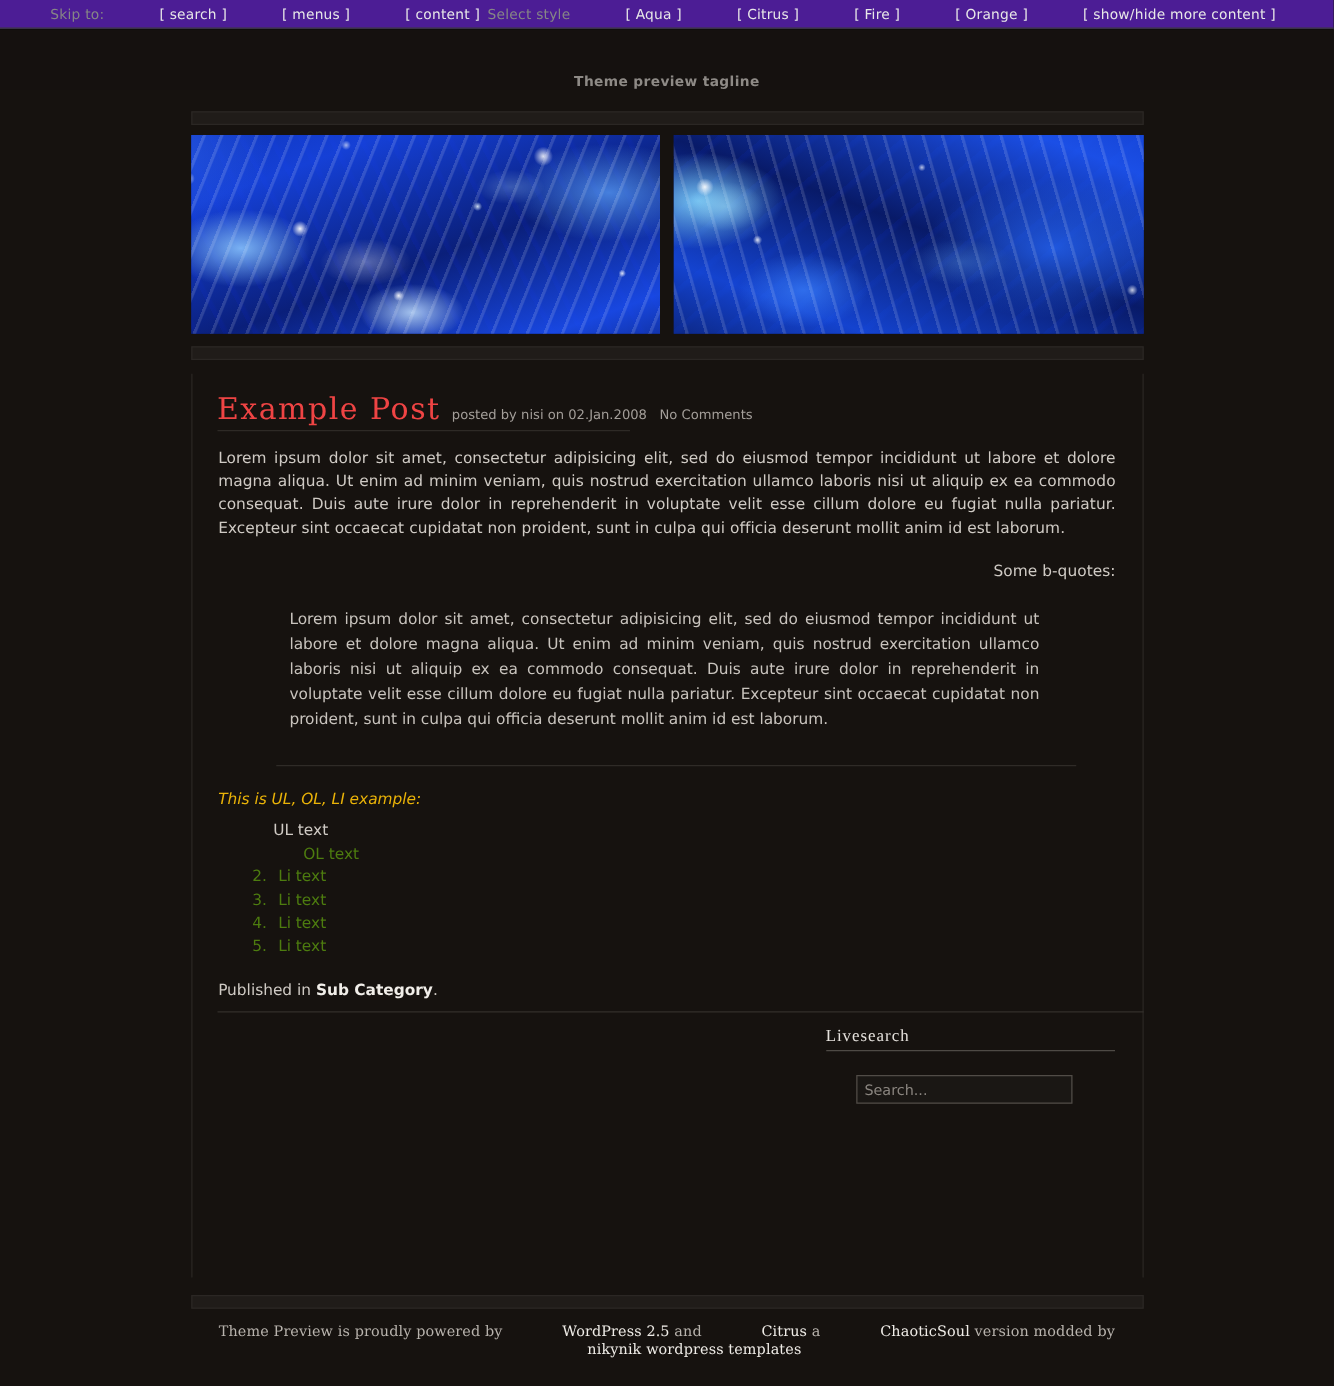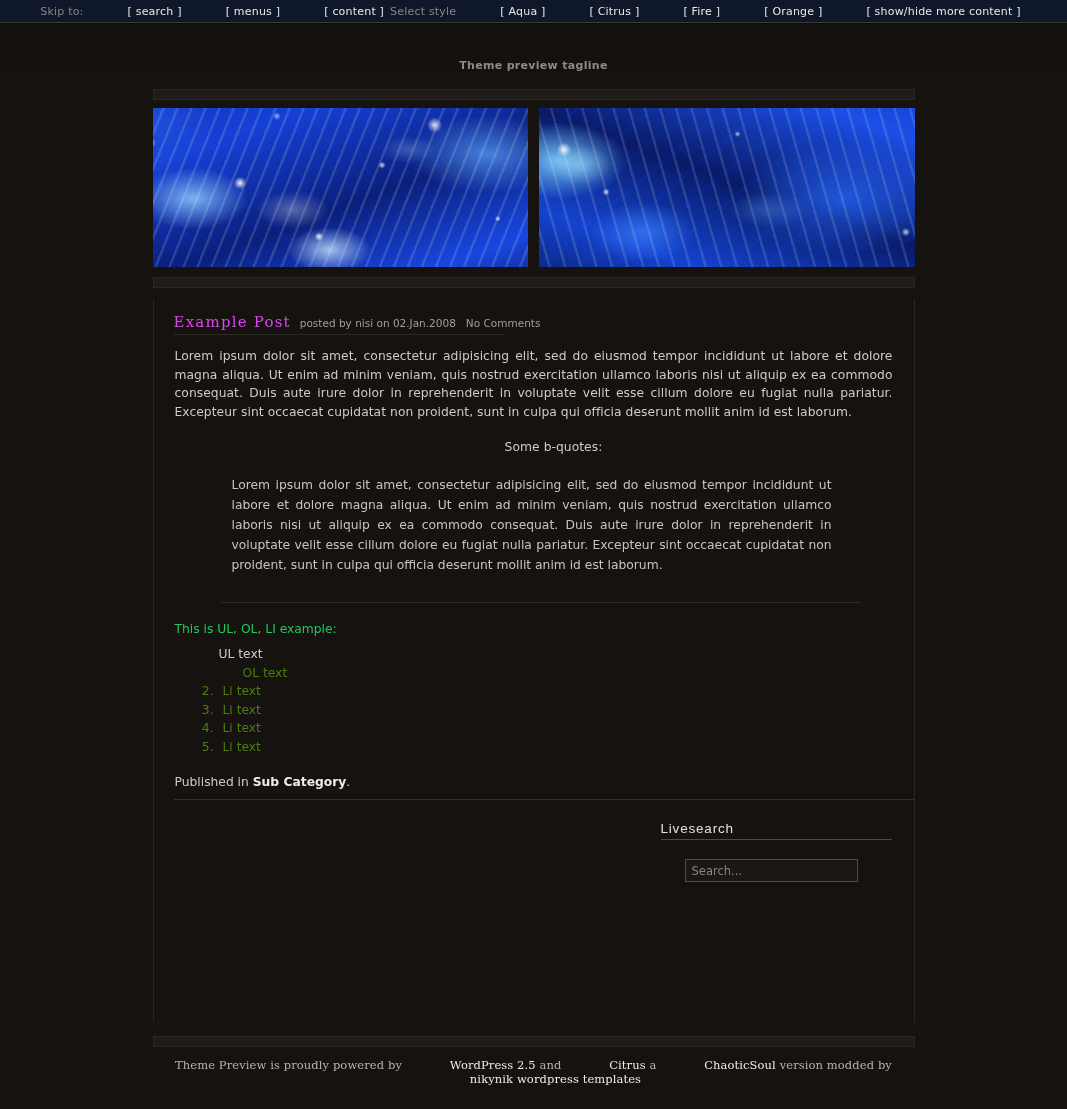--- a/index.html
+++ b/index.html
@@ -11,21 +11,21 @@
   body {
     width: 1067px; height: 1109px;
     position: relative;
     overflow: hidden;
   }
 
   
   .skipbar {
     position: absolute; top: 0; left: 0;
     width: 1067px; height: 23px;
-    background: #0f172a;
+    background: #4c1d95;
     border-bottom: 1px solid #3a3a3a;
     display: flex; align-items: center; justify-content: center;
     font-size: 11px;
     letter-spacing: .2px;
     white-space: nowrap;
   }
   .skipbar .dim { color: #868686; margin-right: 6px; }
   .skipbar .lnk {
     color: #e8e8e8; margin-right: 6px; text-decoration: none;
     cursor: pointer;
@@ -182,22 +182,22 @@
     padding: 14px 21px 0 20px;
   }
   .post-head {
     display: flex; align-items: baseline;
     border-bottom: 1px solid #2e2a26;
     padding-bottom: 3px;
     width: 330px;
   }
   .post-title {
     font-family: "DejaVu Serif", serif;
-    font-size: 15px;
-    color: #d946ef;
+    font-size: 24px;
+    color: #ef4444;
     letter-spacing: 1.2px;
     margin-right: 9px;
     white-space: nowrap;
     cursor: pointer;
   }
   .post-meta {
     font-size: 10.5px;
     color: #a39e99;
     white-space: nowrap;
   }
@@ -212,21 +212,21 @@
     margin: 4px 0 16px 1px;
   }
   .para {
     font-size: 12.3px;
     color: #cfcac4;
     line-height: 1.52;
     text-align: justify;
     margin: 0 0 16px 1px;
     letter-spacing: .05px;
   }
-  .para.short { text-align: center; margin-bottom: 20px; margin-left: 41px; }
+  .para.short { text-align: right; margin-bottom: 20px; margin-left: 41px; }
   blockquote.bq {
     margin: 0 0 0 58px;
     padding: 0;
     width: 600px;
     font-size: 12.3px;
     color: #c8c3bd;
     line-height: 1.62;
     text-align: justify;
   }
   .rule {
@@ -236,22 +236,23 @@
     width: 640px;
   }
   .rule2 {
     height: 1px;
     background: #332f2b;
     margin: 10px 0 0 0;
     width: 741px;
   }
   .list-intro {
     font-size: 12.3px;
-    color: #22c55e;
+    color: #eab308;
     margin: 19px 0 10px 1px;
+    font-style: italic;
   }
   ul.demo-ul {
     margin: 0 0 0 45px; padding: 0;
     list-style: none;
   }
   ul.demo-ul > li {
     font-size: 12.3px;
     color: #cfcac4;
     line-height: 1.45;
   }
@@ -279,21 +280,21 @@
 
   
   .sidebar {
     position: absolute;
     left: 507px;
     top: 522px;
     width: 231px;
   }
   .widget { margin-bottom: 2px; }
   .widget-title {
-    font-family: Liberation Sans, sans-serif;
+    font-family: Liberation Serif, serif;
     font-size: 13.5px;
     color: #e5e1dc;
     letter-spacing: .8px;
     border-bottom: 1px solid #4e4a45;
     padding-bottom: 3px;
     margin-bottom: 19px;
   }
   .search-wrap { padding: 0 0 0 24px; margin-bottom: 20px; }
   .search-input {
     width: 173px; height: 23px;

